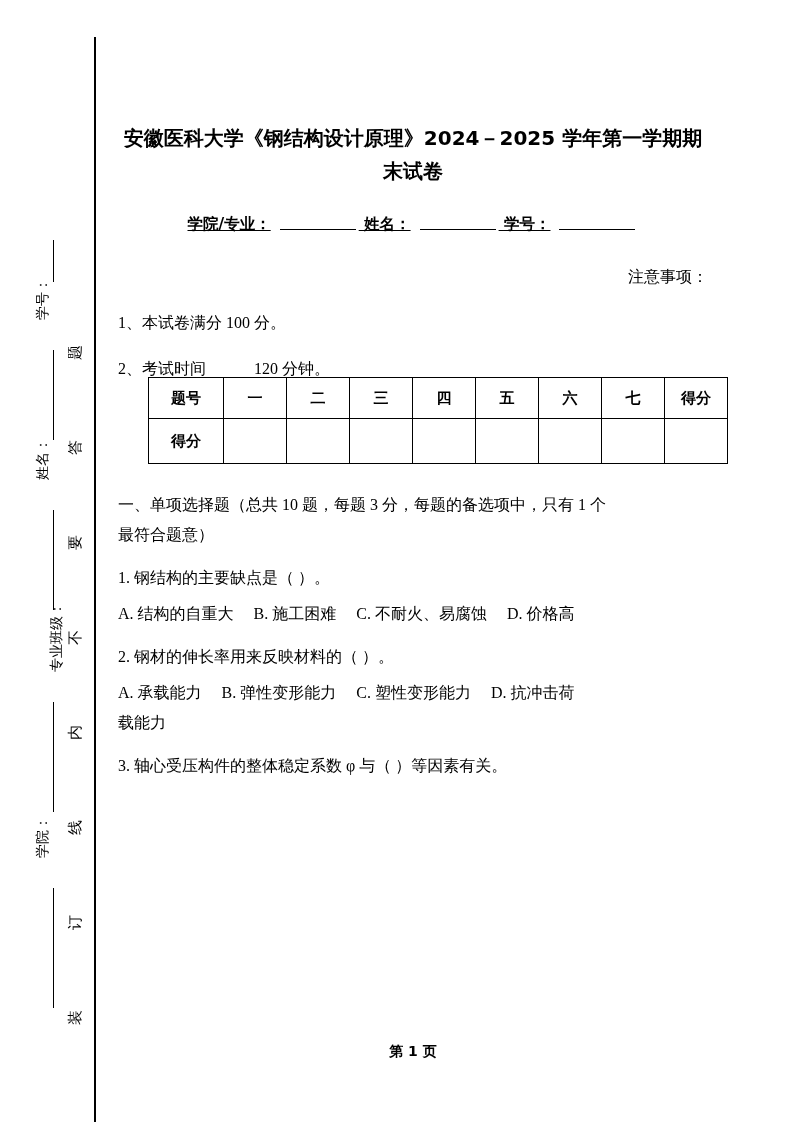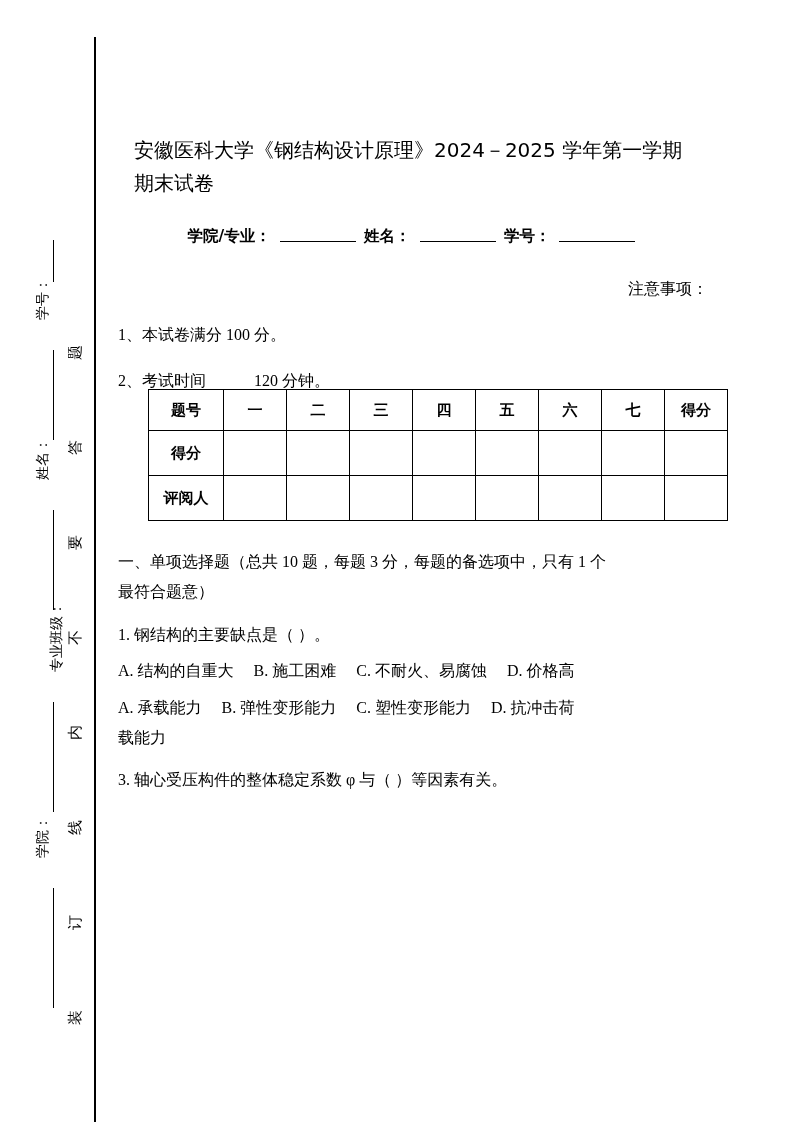--- a/index.html
+++ b/index.html
@@ -82,37 +82,38 @@
   
   #page-body {
     position: absolute;
     left: 118px;
     top: 0;
     width: 590px;
     height: 1122px;
   }
 
   #exam-title {
-    margin: 16px;
+    margin: 4px;
     padding-top: 118px;
     font-size: 20px;
-    font-weight: normal;
+    font-weight: bold;
     line-height: 1.65;
-    text-align: left;
+    text-align: center;
     font-family: "DejaVu Sans", "Liberation Sans", sans-serif;
     letter-spacing: 0px;
   }
 
   #student-info {
     margin-top: 26px;
     text-align: center;
     font-size: 15.5px;
     font-weight: bold;
     font-family: "DejaVu Sans", "Liberation Sans", sans-serif;
     white-space: nowrap;
+    text-decoration: underline;
   }
   #student-info .blank {
     display: inline-block;
     border-bottom: 1.5px solid #000;
     width: 76px;
     height: 0.95em;
     vertical-align: -1px;
     margin: 0 3px;
   }
   #student-info .fld { margin-right: 6px; }
@@ -244,46 +245,37 @@
         <td class="rowhdr">得分</td>
         <td class="datacell"></td>
         <td class="datacell"></td>
         <td class="datacell"></td>
         <td class="datacell"></td>
         <td class="datacell"></td>
         <td class="datacell"></td>
         <td class="datacell"></td>
         <td class="datacell"></td>
       </tr>
-      <tr class="tall">
-        <td class="rowhdr">评阅人</td>
-        <td class="datacell"></td>
-        <td class="datacell"></td>
-        <td class="datacell"></td>
-        <td class="datacell"></td>
-        <td class="datacell"></td>
-        <td class="datacell"></td>
-        <td class="datacell"></td>
-        <td class="datacell"></td>
-      </tr>
     </tbody>
   </table>
 
   <div id="questions">
     <div class="q-block section-heading">
       <div>一、单项选择题（总共 10 题，每题 3 分，每题的备选项中，只有 1 个</div>
       <div>最符合题意）</div>
     </div>
 
     <div class="q-block q-stem">1. 钢结构的主要缺点是（  ）。</div>
     <div class="q-block q-options">
       <span class="opt">A. 结构的自重大</span><span class="opt">B. 施工困难</span><span class="opt">C. 不耐火、易腐蚀</span><span class="opt">D. 价格高</span>
     </div>
 
+    <div class="q-block q-stem">2. 钢材的伸长率用来反映材料的（  ）。</div>
     <div class="q-block q-options">
       <span class="opt">A. 承载能力</span><span class="opt">B. 弹性变形能力</span><span class="opt">C. 塑性变形能力</span><span class="opt">D. 抗冲击荷</span>
       <div>载能力</div>
     </div>
 
     <div class="q-block q-stem">3. 轴心受压构件的整体稳定系数 φ 与（  ）等因素有关。</div>
   </div>
 
+  <div id="page-footer">第 1 页</div>
 </div>
 
 </body></html>

